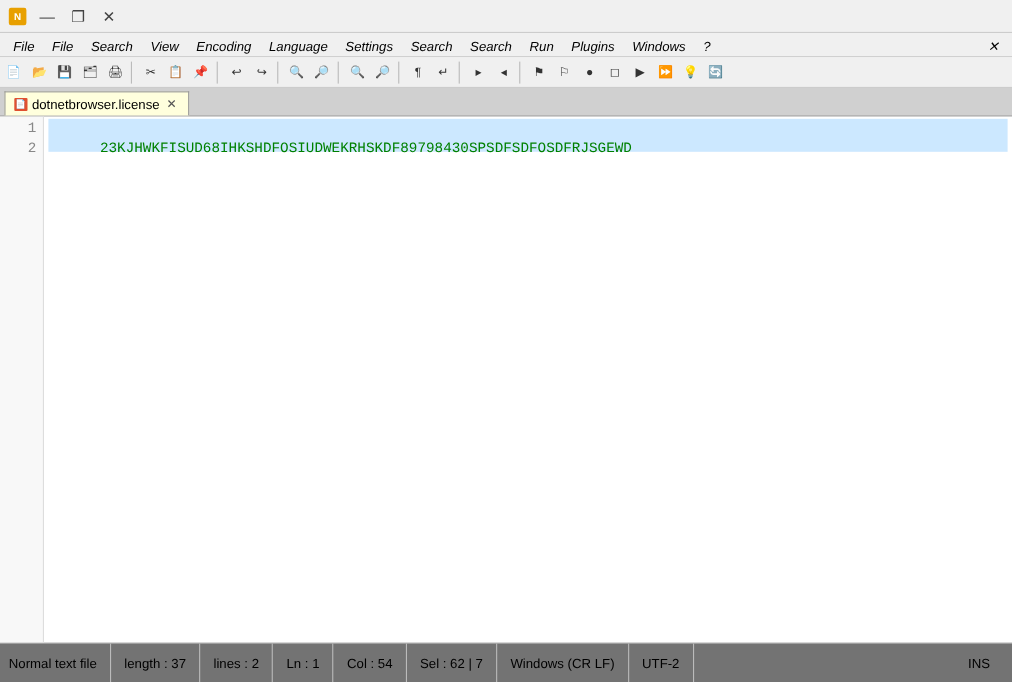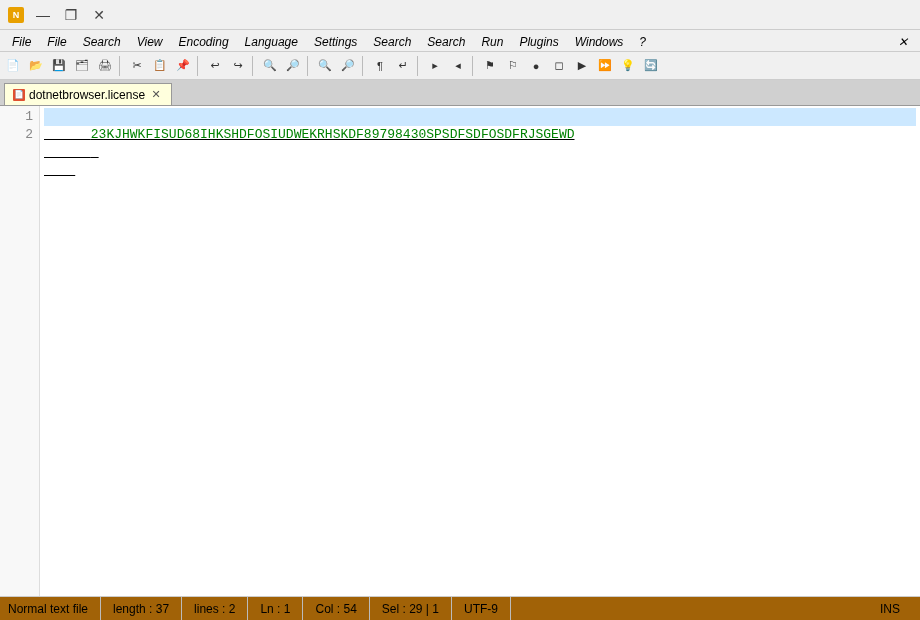--- a/index.html
+++ b/index.html
@@ -191,36 +191,35 @@
     }
     .editor-content {
       flex: 1;
       padding: 2px 4px;
       font-family: 'Courier New', monospace;
       font-size: 13px;
       overflow: auto;
       position: relative;
     }
     .code-line {
-      height: 18px;
+      height: 30px;
       line-height: 18px;
       white-space: pre;
-      text-decoration: underline;
     }
     .selected-line {
       background: #cce8ff;
     }
     .code-text {
       color: #008000;
     }
 
     
     .status-bar {
-      background: #a16207;
-      height: 24px;
+      background: #737373;
+      height: 36px;
       border-top: 1px solid #ccc;
       display: flex;
       align-items: center;
       padding: 0 8px;
       font-size: 12px;
       color: #000;
       gap: 0;
     }
     .status-segment {
       padding: 0 12px;
@@ -320,16 +319,17 @@
     </div>
   </div>
 </div>
 
 <div class="status-bar">
   <span class="status-segment">Normal text file</span>
   <span class="status-segment">length : 37</span>
   <span class="status-segment">lines : 2</span>
   <span class="status-segment">Ln : 1</span>
   <span class="status-segment">Col : 54</span>
-  <span class="status-segment">Sel : 29 | 1</span>
-  <span class="status-segment">UTF-9</span>
+  <span class="status-segment">Sel : 62 | 7</span>
+  <span class="status-segment">Windows (CR LF)</span>
+  <span class="status-segment">UTF-2</span>
   <span class="status-segment">INS</span>
 </div>
 
 </body></html>

